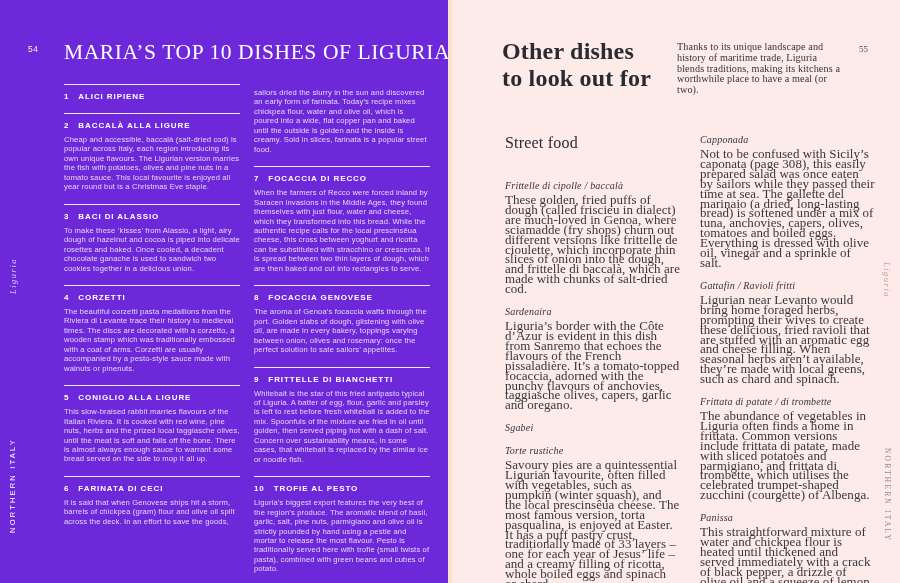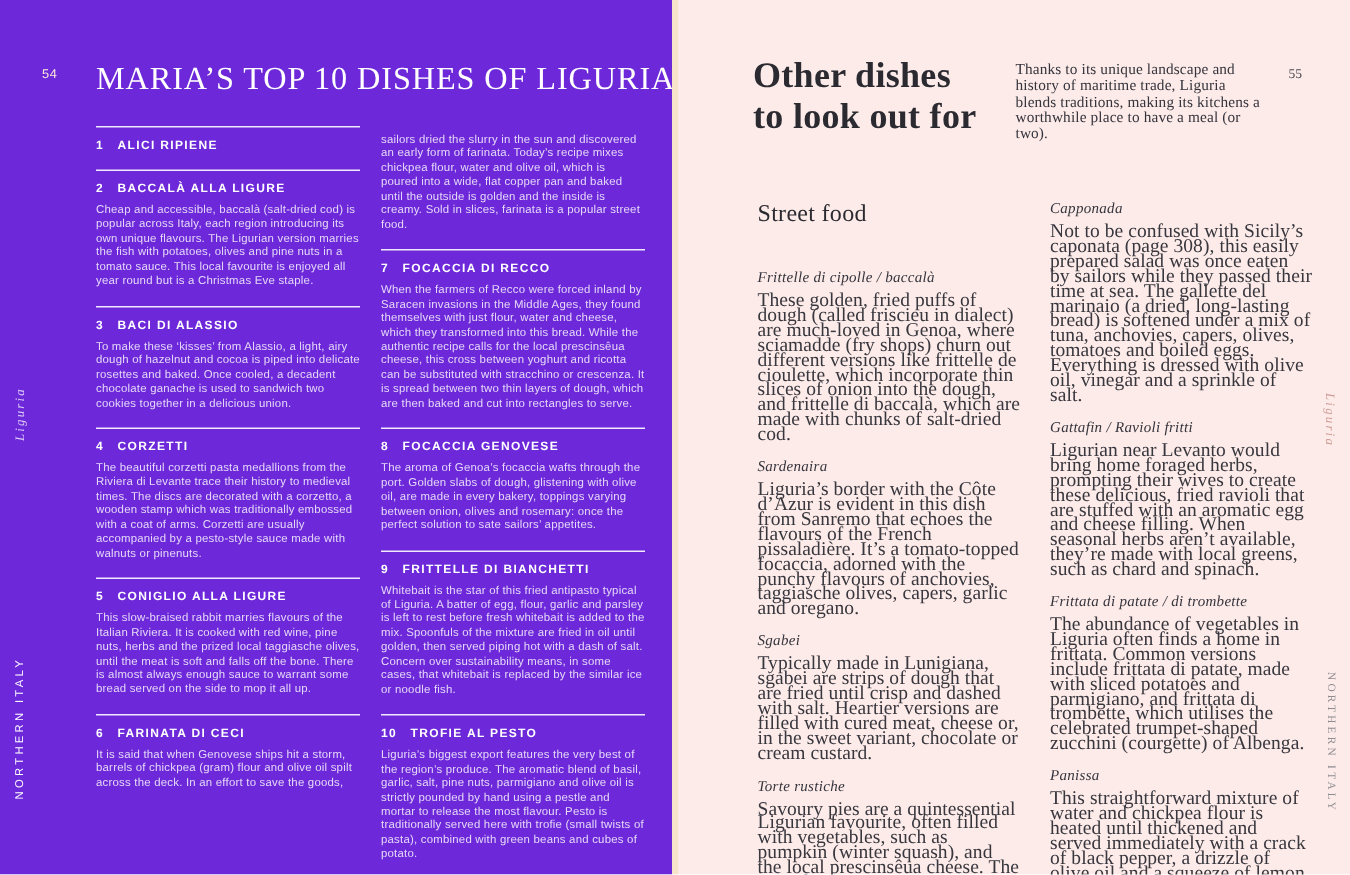--- a/index.html
+++ b/index.html
@@ -225,21 +225,20 @@
         <div class="entry">
           <div class="entry-title">Frittelle di cipolle / baccalà</div>
           <div class="entry-body">These golden, fried puffs of dough (called friscieu in dialect) are much-loved in Genoa, where sciamadde (fry shops) churn out different versions like frittelle de cioulette, which incorporate thin slices of onion into the dough, and frittelle di baccalà, which are made with chunks of salt-dried cod.</div>
         </div>
         <div class="entry">
           <div class="entry-title">Sardenaira</div>
           <div class="entry-body">Liguria’s border with the Côte d’Azur is evident in this dish from Sanremo that echoes the flavours of the French pissaladière. It’s a tomato-topped focaccia, adorned with the punchy flavours of anchovies, taggiasche olives, capers, garlic and oregano.</div>
         </div>
         <div class="entry">
           <div class="entry-title">Sgabei</div>
-          <div class="entry-body">Typically made in Lunigiana, sgabei are strips of dough that are fried until crisp and dashed with salt. Heartier versions are filled with cured meat, cheese or, in the sweet variant, chocolate or cream custard.</div>
         </div>
         <div class="entry">
           <div class="entry-title">Torte rustiche</div>
           <div class="entry-body">Savoury pies are a quintessential Ligurian favourite, often filled with vegetables, such as pumpkin (winter squash), and the local prescinsêua cheese. The most famous version, torta pasqualina, is enjoyed at Easter. It has a puff pastry crust, traditionally made of 33 layers – one for each year of Jesus’ life – and a creamy filling of ricotta, whole boiled eggs and spinach or chard.</div>
         </div>
       </div>
 
       <div class="rp-col">
         <div class="entry">
           <div class="entry-title">Capponada</div>

